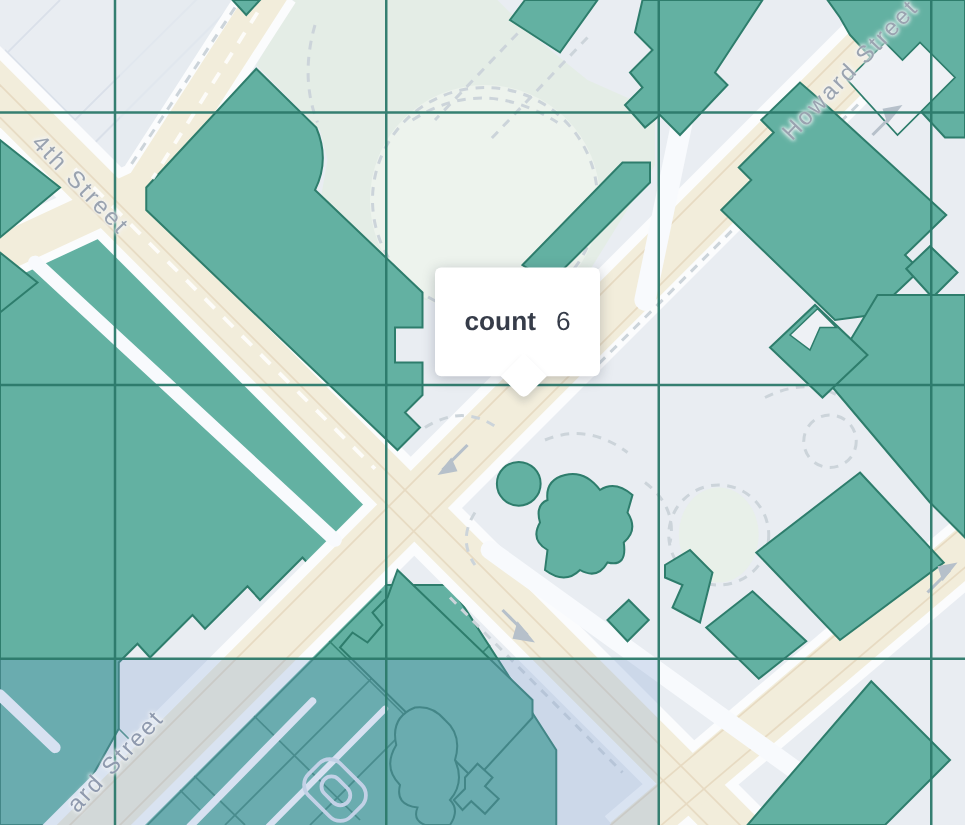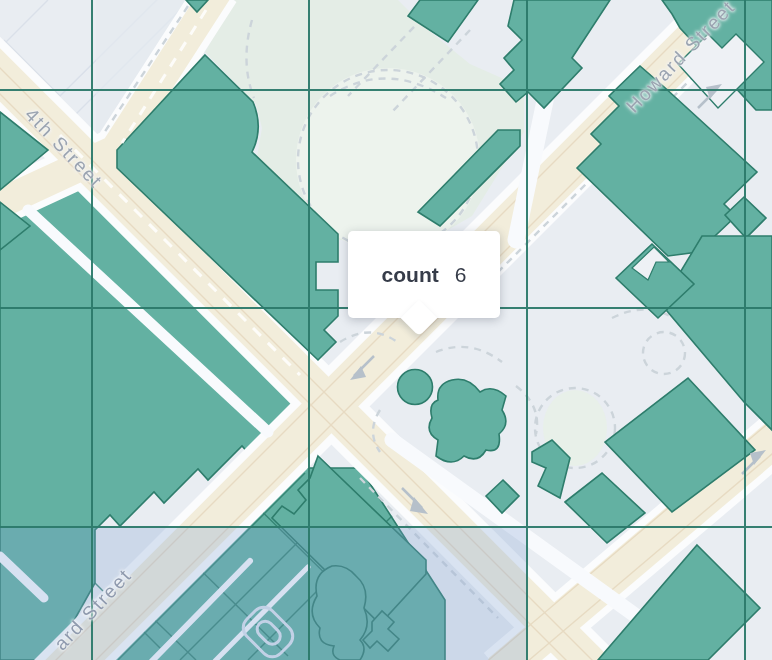--- a/index.html
+++ b/index.html
@@ -14,25 +14,25 @@
   .street-label{
     position:absolute;color:#9aa3b0;font-size:19px;letter-spacing:2px;
     white-space:nowrap;pointer-events:none;
     text-shadow:0 0 3px #f2f4f6,0 0 3px #f2f4f6,0 0 5px #f2f4f6;
   }
   #label-4th{left:36px;top:104px;transform:rotate(46deg);transform-origin:0 0;}
   #label-howard-upper{left:622px;top:102px;transform:rotate(-46deg);transform-origin:0 0;}
   #label-howard-lower{left:50px;top:640px;transform:rotate(-47deg);transform-origin:0 0;color:#8f9aae;}
   
   .tooltip{
-    position:absolute;left:348px;top:214px;width:152px;height:87px;
+    position:absolute;left:348px;top:214px;width:132px;height:87px;
     background:#ffffff;border-radius:5px;
     box-shadow:0 2px 10px rgba(30,40,60,.25);
     display:flex;align-items:center;justify-content:center;gap:16px;
-    font-size:21px;color:#363c49;z-index:30;margin-top:17px;
+    font-size:21px;color:#363c49;z-index:30;
   }
   .tooltip .tt-label{font-weight:bold;}
   .tooltip .tt-value{font-weight:normal;}
   .tooltip .tt-pointer{
     position:absolute;left:58px;top:74px;width:26px;height:26px;
     background:#ffffff;transform:rotate(45deg);border-radius:0 0 5px 0;
     box-shadow:3px 3px 6px rgba(30,40,60,.15);
   }
 </style>
 </head>

